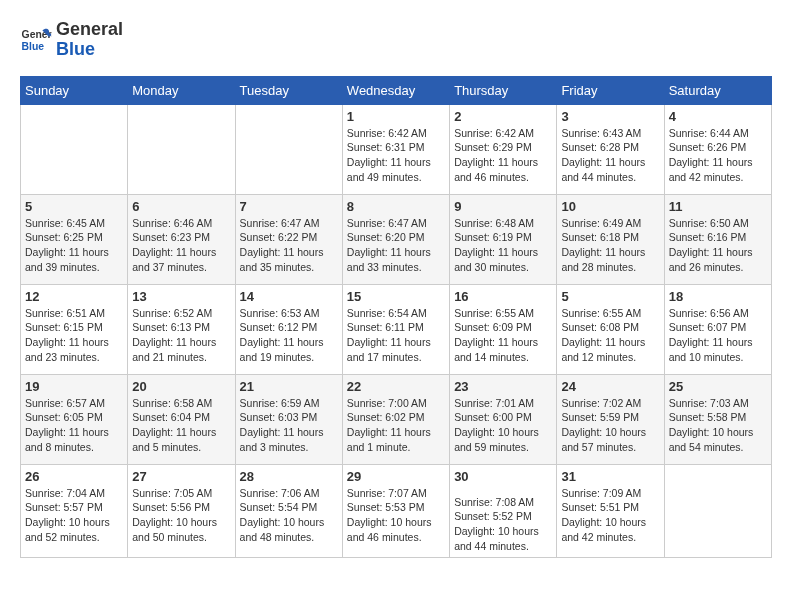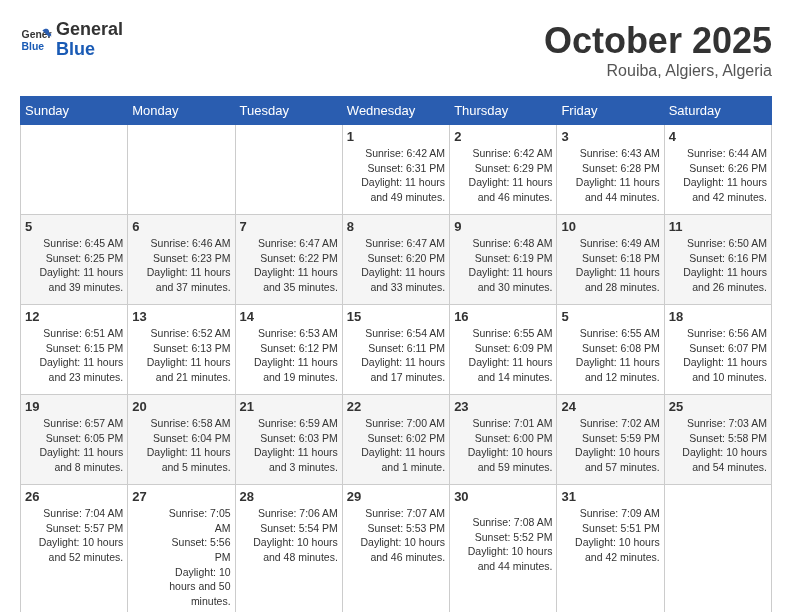--- a/index.html
+++ b/index.html
@@ -74,21 +74,20 @@
       font-size: 13px;
       font-weight: bold;
       color: #333;
       display: block;
       margin-bottom: 2px;
     }
     .day-info {
       color: #333;
       font-size: 10.5px;
       line-height: 1.4;
-      text-align: right;
     }
     .empty-cell {
       background-color: inherit;
     }
   </style>
 </head>
 <body>
 
 <div class="header">
   <div class="logo">
@@ -97,24 +96,20 @@
       <text x="2" y="32" font-size="13" font-weight="bold" fill="#1a5bb5">Blue</text>
       <path d="M28 8 C32 4, 38 6, 36 12 C40 10, 40 16, 36 16 Z" fill="#2a5db0"></path>
     </svg>
     <div>
       <div class="logo-text">
         <div style="color:#333">General</div>
         <div style="color:#1a5bb5">Blue</div>
       </div>
     </div>
   </div>
-  <div class="title-block">
-    <div class="month-title">October 2025</div>
-    <div class="subtitle">Rouiba, Algiers, Algeria</div>
-  </div>
 </div>
 
 <table>
   <thead>
     <tr>
     <th>Sunday</th>
         <th>Monday</th>
         <th>Tuesday</th>
         <th>Wednesday</th>
         <th>Thursday</th>
@@ -286,21 +281,21 @@
       </tr>
       <tr>
         <td>
           <span class="day-num">26</span>
           <div class="day-info" style="white-space: pre-line;">Sunrise: 7:04 AM
 Sunset: 5:57 PM
 Daylight: 10 hours and 52 minutes.</div>
         </td>
         <td>
           <span class="day-num">27</span>
-          <div class="day-info" style="white-space: pre-line; margin-left: 30px;">Sunrise: 7:05 AM
+          <div class="day-info" style="white-space: pre-line;">Sunrise: 7:05 AM
 Sunset: 5:56 PM
 Daylight: 10 hours and 50 minutes.</div>
         </td>
         <td>
           <span class="day-num">28</span>
           <div class="day-info" style="white-space: pre-line;">Sunrise: 7:06 AM
 Sunset: 5:54 PM
 Daylight: 10 hours and 48 minutes.</div>
         </td>
         <td>

